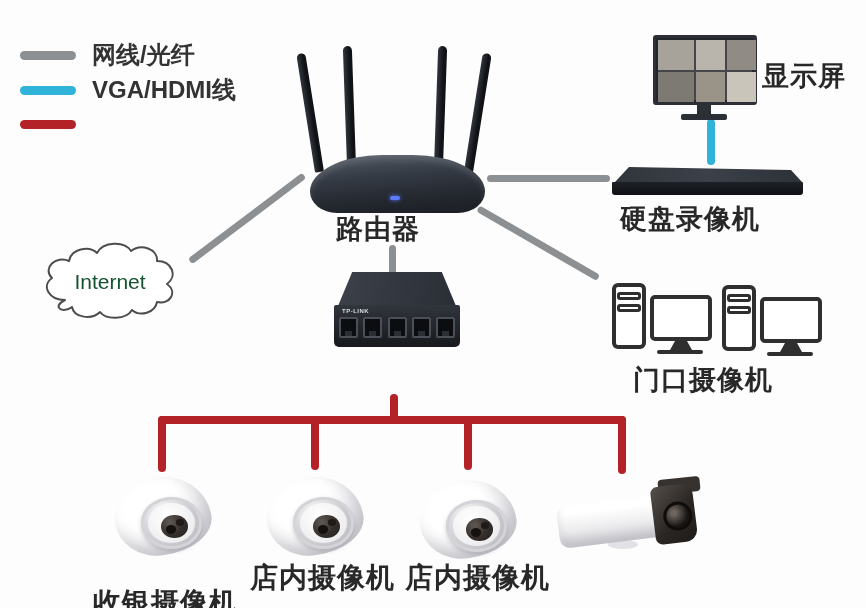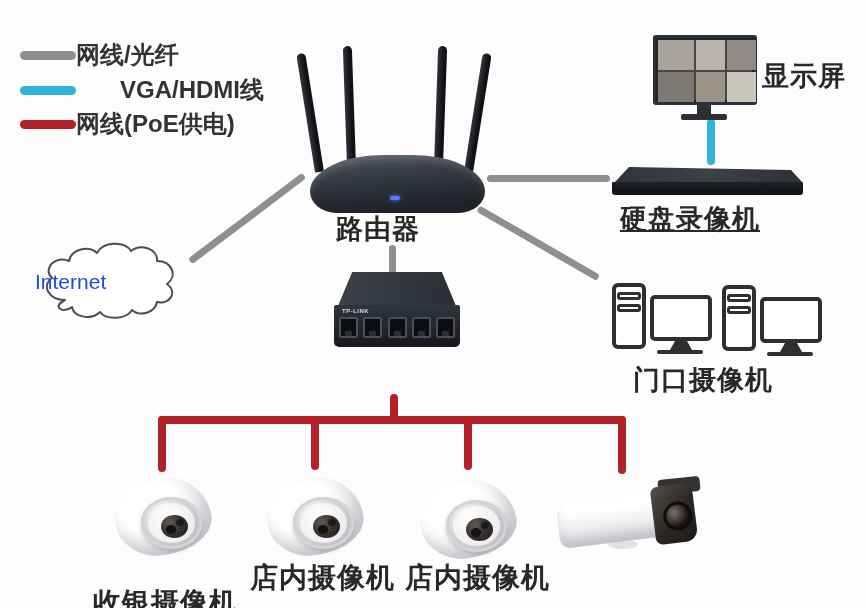--- a/index.html
+++ b/index.html
@@ -14,32 +14,32 @@
     position:absolute; font-weight:700; color:var(--label_text,#282828);
     text-align:left; white-space:nowrap; letter-spacing:1px;
   }
 
   
   .legend-row { position:absolute; left:20px; display:flex; align-items:center; height:30px; }
   .swatch { width:56px; height:9px; border-radius:5px; flex:0 0 auto; }
   .swatch.gray { background:var(--gray_line); }
   .swatch.cyan { background:var(--vga_line); }
   .swatch.red  { background:var(--poe_line); }
-  .legend-text { font-size:24px; font-weight:600; color:#333; }
+  .legend-text { margin-left:16px; font-size:24px; font-weight:600; color:#333; }
 
   
   .gline { position:absolute; background:var(--gray_line); border-radius:4px; }
   .cline { position:absolute; background:var(--vga_line); border-radius:4px; }
   .rline { position:absolute; background:var(--poe_line); border-radius:4px; }
   .rot { transform-origin:0 50%; }
 
   
   .cloud-wrap { left:35px; top:238px; width:152px; height:100px; }
-  .cloud-text { position:absolute; left:0; top:32px; width:150px; text-align:left;
-                font-size:21px; color:#1d4ed8; font-weight:400; }
+  .cloud-text { position:absolute; left:0; top:32px; width:150px; text-align:center;
+                font-size:21px; color:#14532d; font-weight:400; }
 
   
   .antenna { position:absolute; width:9px; height:120px;
              background:linear-gradient(90deg,#32363d,#101216 70%);
              border-radius:5px 5px 2px 2px; transform-origin:50% 100%; }
   .router-body { left:310px; top:155px; width:175px; height:58px;
              background:linear-gradient(175deg,#545b66 0%,#343a44 38%,#23272e 72%,#1b1e24 100%);
              border-radius:46% 46% 30px 30px / 70% 70% 24px 24px;
              box-shadow:inset 0 5px 6px rgba(255,255,255,.12); }
   .router-led { left:390px; top:196px; width:10px; height:4px; border-radius:2px;
@@ -134,27 +134,26 @@
 </head>
 <body>
 
 <div id="canvas">
 
   <div>
     <div class="legend-row" style="top:40px;">
       <span class="swatch gray"></span>
       <span class="legend-text">网线/光纤</span>
     </div>
-    <div class="legend-row" style="top:75px;gap:44px;">
+    <div class="legend-row" style="top:75px;">
       <span class="swatch cyan"></span>
       <span class="legend-text">VGA/HDMI线</span>
     </div>
     <div class="legend-row" style="top:109px;">
       <span class="swatch red"></span>
-      <span class="legend-text">网线(PoE供电)</span>
     </div>
   </div>
 
   <div class="gline rot" style="left:190px; top:258px; width:143px; height:7px; transform:rotate(-37deg);"></div>
   <div class="gline" style="left:487px; top:175px; width:123px; height:7px;"></div>
   <div class="gline" style="left:389px; top:245px; width:7px; height:32px;"></div>
   <div class="gline rot" style="left:478px; top:205px; width:139px; height:7px; transform:rotate(30deg);"></div>
   <div class="cline" style="left:707px; top:119px; width:8px; height:46px;"></div>
 
   <div class="rline" style="left:390px; top:394px; width:8px; height:28px;"></div>
@@ -199,21 +198,21 @@
     </div>
     <div class="abs mon-neck"></div>
     <div class="abs mon-base"></div>
   </div>
   <div class="lbl" style="left:762px; top:58px; width:100px; font-size:27px;">显示屏</div>
 
   <div>
     <div class="abs nvr-top"></div>
     <div class="abs nvr-front"></div>
   </div>
-  <div class="lbl" style="left:620px; top:201px; width:180px; font-size:27px;text-decoration:underline;">硬盘录像机</div>
+  <div class="lbl" style="left:620px; top:201px; width:180px; font-size:27px;">硬盘录像机</div>
 
   <div>
     <div class="abs sw-top"></div>
     <div class="abs sw-front">
       <span class="sw-brand">TP-LINK</span>
       <div class="sw-ports">
         <div class="sw-port">
             <i></i>
           </div>
         <div class="sw-port">

